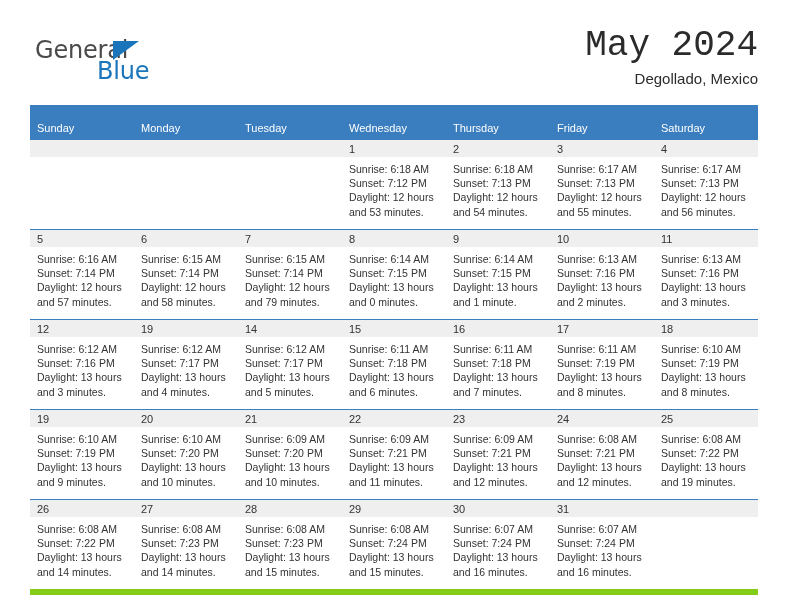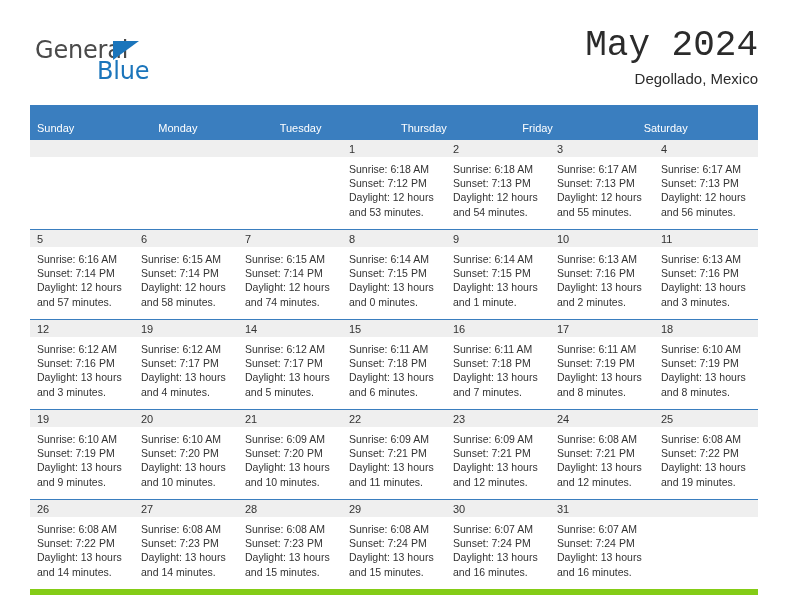--- a/index.html
+++ b/index.html
@@ -172,20 +172,21 @@
       <div class="cal-subtitle">Degollado, Mexico</div>
     </div>
 
   </div>
 
   <div class="calendar">
     <div class="dow-row" id="dow-row">
         <div class="dow-cell">Sunday</div>
         <div class="dow-cell">Monday</div>
         <div class="dow-cell">Tuesday</div>
+        <div class="dow-cell">Wednesday</div>
         <div class="dow-cell">Thursday</div>
         <div class="dow-cell">Friday</div>
         <div class="dow-cell">Saturday</div>
       </div>
     <div id="weeks-container">
         <div class="week-row">
           <div class="day-cell empty">
             <div class="day-num-band"></div>
           </div>
           <div class="day-cell empty">
@@ -249,21 +250,21 @@
               <div>Daylight: 12 hours</div>
               <div>and 58 minutes.</div>
             </div>
           </div>
           <div class="day-cell">
             <div class="day-num-band">7</div>
             <div class="day-body">
               <div>Sunrise: 6:15 AM</div>
               <div>Sunset: 7:14 PM</div>
               <div>Daylight: 12 hours</div>
-              <div>and 74 minutes.</div>
+              <div>and 79 minutes.</div>
             </div>
           </div>
           <div class="day-cell">
             <div class="day-num-band">8</div>
             <div class="day-body">
               <div>Sunrise: 6:14 AM</div>
               <div>Sunset: 7:15 PM</div>
               <div>Daylight: 13 hours</div>
               <div>and 0 minutes.</div>
             </div>

